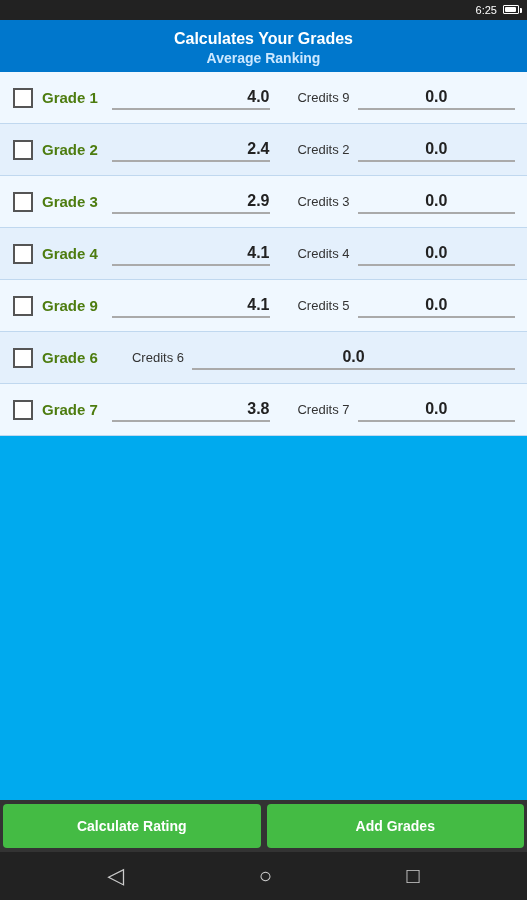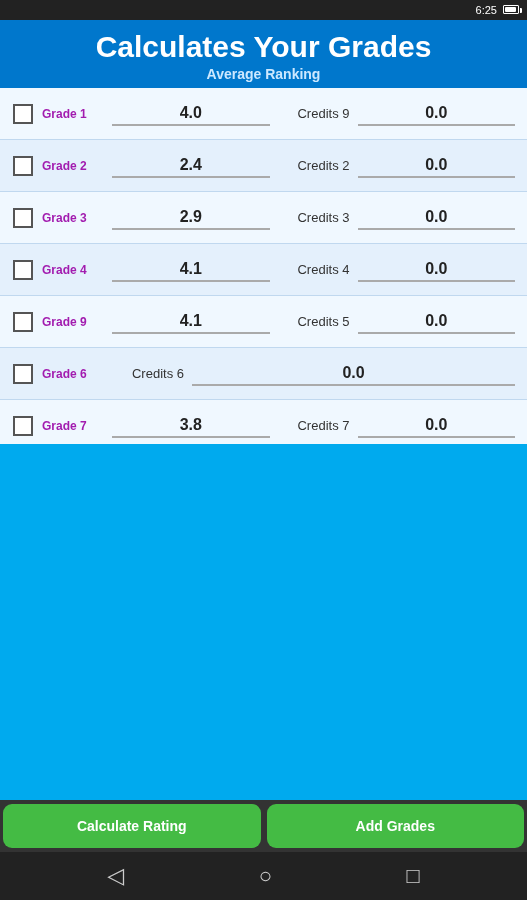--- a/index.html
+++ b/index.html
@@ -28,21 +28,21 @@
     }
 
     
     .header {
       background: #0077cc;
       text-align: center;
       padding: 10px 0 6px;
     }
     .header-title {
       color: #fff;
-      font-size: 30px;
+      font-size: 16px;
       font-weight: bold;
     }
     .header-subtitle {
       color: #cce8ff;
       font-size: 14px;
       font-weight: bold;
       margin-top: 2px;
     }
 
     
@@ -78,41 +78,41 @@
       cursor: pointer;
       appearance: none;
       -webkit-appearance: none;
     }
     .grade-checkbox:checked {
       background: #0077cc;
     }
 
     .grade-label {
       width: 70px;
-      font-size: 12px;
-      font-weight: bold;
-      color: #a21caf;
+      font-size: 15px;
+      font-weight: bold;
+      color: #4d7c0f;
       padding-left: 4px;
     }
 
     .grade-input-wrap {
       flex: 1;
       display: flex;
       align-items: flex-end;
       padding: 0 4px;
     }
     .grade-input {
       width: 100%;
       border: none;
       border-bottom: 2px solid #aaa;
       background: transparent;
       font-size: 16px;
       font-weight: bold;
       color: #222;
-      text-align: center;
+      text-align: right;
       outline: none;
       padding: 2px 0;
     }
 
     .credits-label {
       width: 80px;
       font-size: 13px;
       color: #333;
       text-align: right;
       padding-right: 4px;
@@ -154,21 +154,21 @@
       background: #44bb44;
       color: #fff;
       font-size: 14px;
       font-weight: bold;
       border: none;
       cursor: pointer;
       display: flex;
       align-items: center;
       justify-content: center;
       margin: 4px 3px;
-      border-radius: 9px;
+      border-radius: 4px;
     }
 
     
     .nav-bar {
       background: #222;
       height: 48px;
       display: flex;
       align-items: center;
       justify-content: space-around;
       padding: 0 40px;

